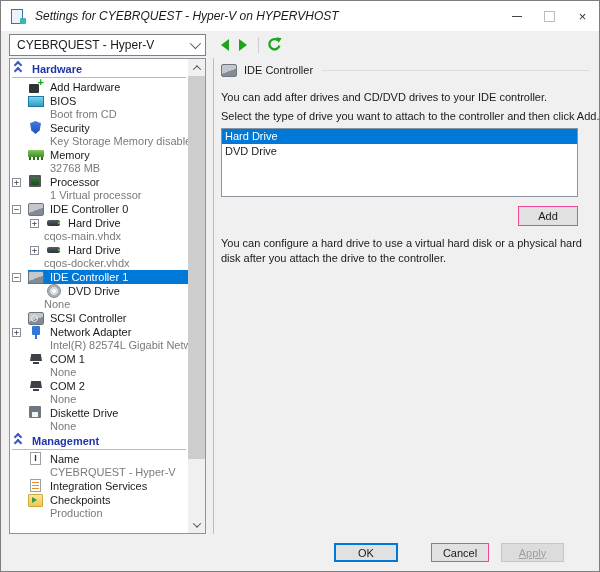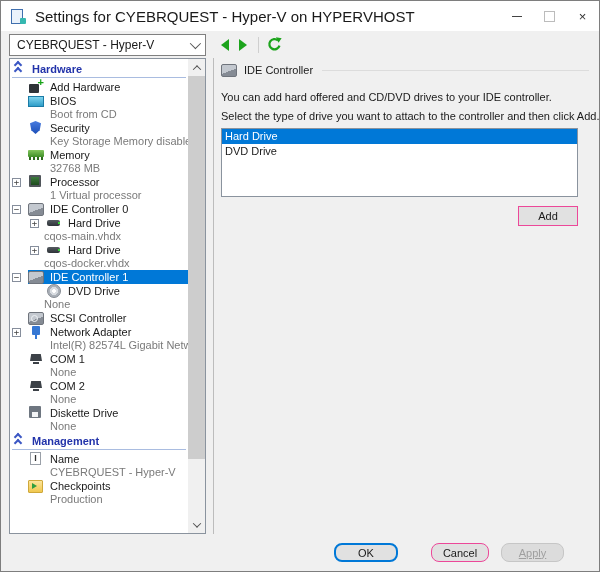--- a/index.html
+++ b/index.html
@@ -7,21 +7,21 @@
     border:1px solid #7e7e7e;box-sizing:border-box;overflow:hidden;
     font-family:"Liberation Sans",sans-serif;color:#1a1a1a;}
   
   .titlebar{position:absolute;left:0;top:0;right:0;height:30px;background:#fff;
     display:flex;align-items:center;}
   .app-icon{width:15px;height:15px;margin-left:10px;position:relative;flex:none;}
   .app-icon::before{content:"";position:absolute;left:0;top:0;width:10px;height:13px;
     background:#eaf2fb;border:1px solid #3f6fae;}
   .app-icon::after{content:"";position:absolute;right:0;bottom:0;width:6px;height:6px;
     background:#35b8b0;border-radius:1px;}
-  .title-text{margin-left:9px;font-size:15px;}
+  .title-text{margin-left:9px;font-size:12px;font-style:italic;}
   .win-controls{margin-left:auto;display:flex;height:100%;}
   .wbtn{width:33px;height:100%;display:flex;align-items:center;justify-content:center;}
   .glyph-min{width:10px;height:1px;background:#444;}
   .glyph-max{width:9px;height:9px;border:1px solid #bcbcbc;}
   .glyph-close{font-size:13px;color:#333;line-height:1;}
   
   .toolbar{position:absolute;left:0;top:30px;right:0;height:27px;display:flex;align-items:center;}
   .combo{margin-left:8px;width:197px;height:22px;background:#fff;border:1px solid #808080;
     box-sizing:border-box;display:flex;align-items:center;padding:0 7px;font-size:12px;}
   .combo-chev{margin-left:auto;width:7px;height:7px;border-right:1px solid #555;
@@ -132,21 +132,21 @@
   .listbox{margin-top:6px;width:357px;height:69px;background:#fff;border:1px solid #8a939e;
     box-sizing:border-box;overflow:hidden;}
   .lrow{height:15px;line-height:15px;padding-left:3px;}
   .lrow.sel{background:var(--accent);color:#fff;}
   .addrow{width:357px;display:flex;justify-content:flex-end;margin-top:9px;}
   .btn{background:#e1e1e1;border:1px solid #ec4899;font-size:11px;
     font-family:"Liberation Sans",sans-serif;color:#1a1a1a;}
   .btn-add{width:60px;height:20px;}
   .note{margin-top:10px;width:372px;line-height:15px;}
   
-  .footer-btn{position:absolute;top:542px;height:19px;border-radius:8px;}
+  .footer-btn{position:absolute;top:542px;height:19px;}
   .btn-ok{left:333px;width:64px;border:2px solid var(--accent);}
   .btn-cancel{left:430px;width:58px;}
   .btn-apply{left:500px;width:63px;background:#dcdcdc;border-color:#c6c6c6;color:#9f9f9f;text-decoration:underline;}
 </style>
 </head>
 <body>
 
 <div class="window">
 
   <div class="titlebar">
@@ -340,20 +340,27 @@
           <span class="expcol"></span>
           <span class="rowbody">
             <span class="ticon name-icon"></span>
             <span class="tlabel">Name</span>
           </span>
         </div>
         <div class="tsub lvl0">CYEBRQUEST - Hyper-V</div>
         <div class="trow">
           <span class="expcol"></span>
           <span class="rowbody">
+            <span class="ticon integration-services-icon"></span>
+            <span class="tlabel">Integration Services</span>
+          </span>
+        </div>
+        <div class="trow">
+          <span class="expcol"></span>
+          <span class="rowbody">
             <span class="ticon checkpoints-icon"></span>
             <span class="tlabel">Checkpoints</span>
           </span>
         </div>
         <div class="tsub lvl0">Production</div>
       </div>
     <div class="sb">
       <div class="sb-btn sb-up">
           <span class="sb-arrow-up"></span>
         </div>
@@ -365,28 +372,29 @@
   </div>
 
   <div class="vdivider"></div>
 
   <div class="rpanel">
     <div class="rp-header">
       <span class="ticon ide-controller-icon"></span>
       <span class="rp-title">IDE Controller</span>
       <span class="rp-line"></span>
     </div>
-    <div class="p1">You can add hard offered and CD/DVD drives to your IDE controller.</div>
+    <div class="p1">You can add after drives and CD/DVD drives to your IDE controller.</div>
     <div class="p2">Select the type of drive you want to attach to the controller and then click Add.</div>
     <div class="listbox">
         <div class="lrow sel">Hard Drive</div>
         <div class="lrow">DVD Drive</div>
       </div>
     <div class="addrow">
       <button class="btn btn-add">Add</button>
     </div>
+    <div class="note">You can configure a hard drive to use a virtual hard disk or a physical hard disk after you attach the drive to the controller.</div>
   </div>
 
   <button class="btn footer-btn btn-ok">OK</button>
   <button class="btn footer-btn btn-cancel">Cancel</button>
   <button class="btn footer-btn btn-apply" disabled="">Apply</button>
 
 </div>
 
 </body></html>

